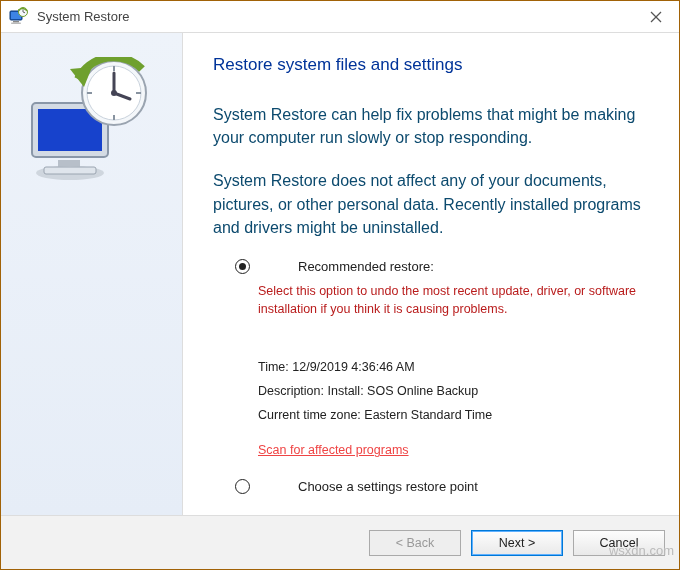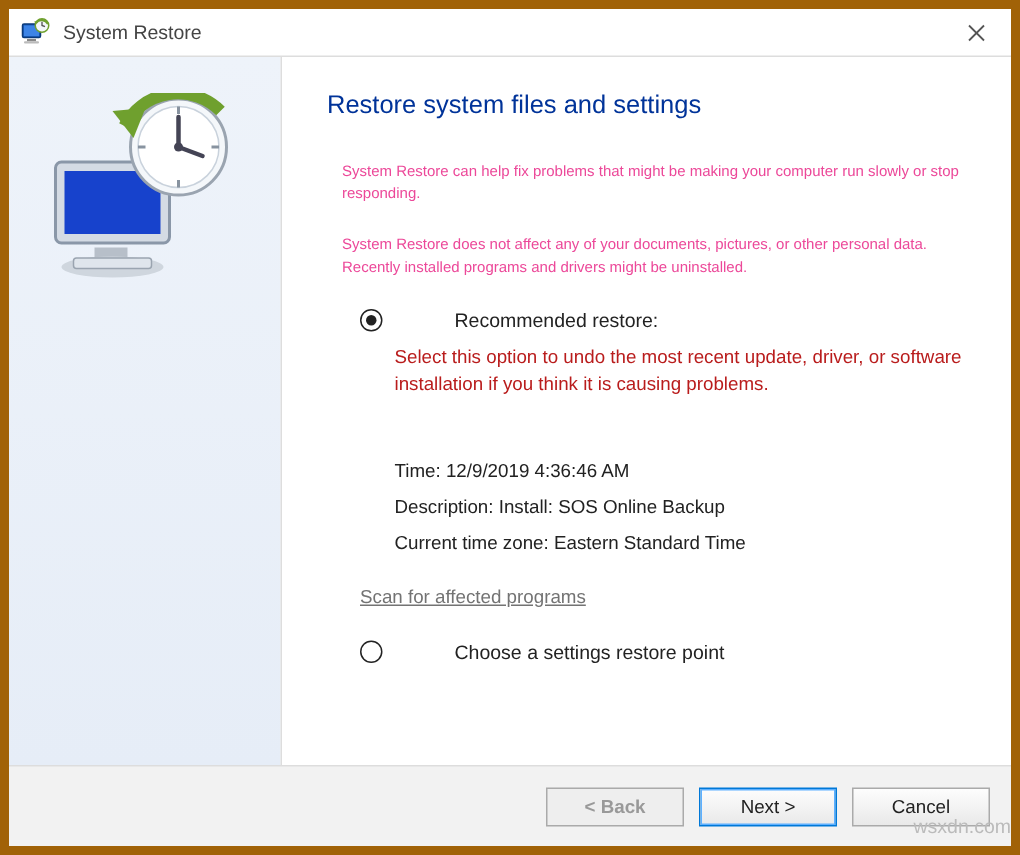--- a/index.html
+++ b/index.html
@@ -9,21 +9,21 @@
       font-family: "Segoe UI", Tahoma, Arial, sans-serif;
       font-size: 12px;
       background: #fff;
       width: 680px;
       height: 570px;
       overflow: hidden;
     }
     .window {
       width: 680px;
       height: 570px;
-      border: 6px solid #a16207;
+      border: 1px solid #a16207;
       background: #fff;
       display: flex;
       flex-direction: column;
     }
     .titlebar {
       height: 32px;
       border-bottom: 1px solid #ddd;
       display: flex;
       align-items: center;
       padding: 0 0 0 8px;
@@ -73,24 +73,24 @@
       padding: 22px 24px 10px 30px;
       color: #222;
     }
     .heading {
       font-size: 17px;
       color: #003399;
       margin: 0 0 28px 0;
       font-weight: normal;
     }
     .para {
-      font-size: 10px;
-      color: #ec4899;
+      font-size: 16px;
+      color: #0c4a6e;
       line-height: 1.45;
-      margin: 0 0 20px 10px;
+      margin: 0 0 20px 0;
       max-width: 430px;
     }
     .radio-group {
       margin-left: 22px;
       margin-top: 6px;
     }
     .radio-row {
       display: flex;
       align-items: center;
       gap: 8px;
@@ -127,22 +127,23 @@
     }
     .meta-block {
       margin-left: 23px;
       margin-top: 38px;
       font-size: 12.5px;
       line-height: 1.9;
     }
     .meta-line .label { color: #222; }
     .scan-link {
       display: inline-block;
+      margin-left: 23px;
       margin-top: 16px;
-      color: #737373;
+      color: #ef4444;
       text-decoration: underline;
       font-size: 12.5px;
       cursor: pointer;
     }
     .radio-second {
       margin-top: 22px;
     }
 
     .footer {
       height: 54px;
@@ -163,21 +164,20 @@
       color: #222;
       cursor: pointer;
       display: inline-flex;
       align-items: center;
       justify-content: center;
     }
     .btn.disabled {
       color: #999;
       cursor: default;
       background: #eee;
-      font-weight: bold;
     }
     .btn.primary {
       border: 1px solid #0078d7;
       box-shadow: inset 0 0 0 1px #5eb0ff;
       text-align: center;
     }
     .watermark {
       position: fixed;
       right: 6px;
       bottom: 12px;

